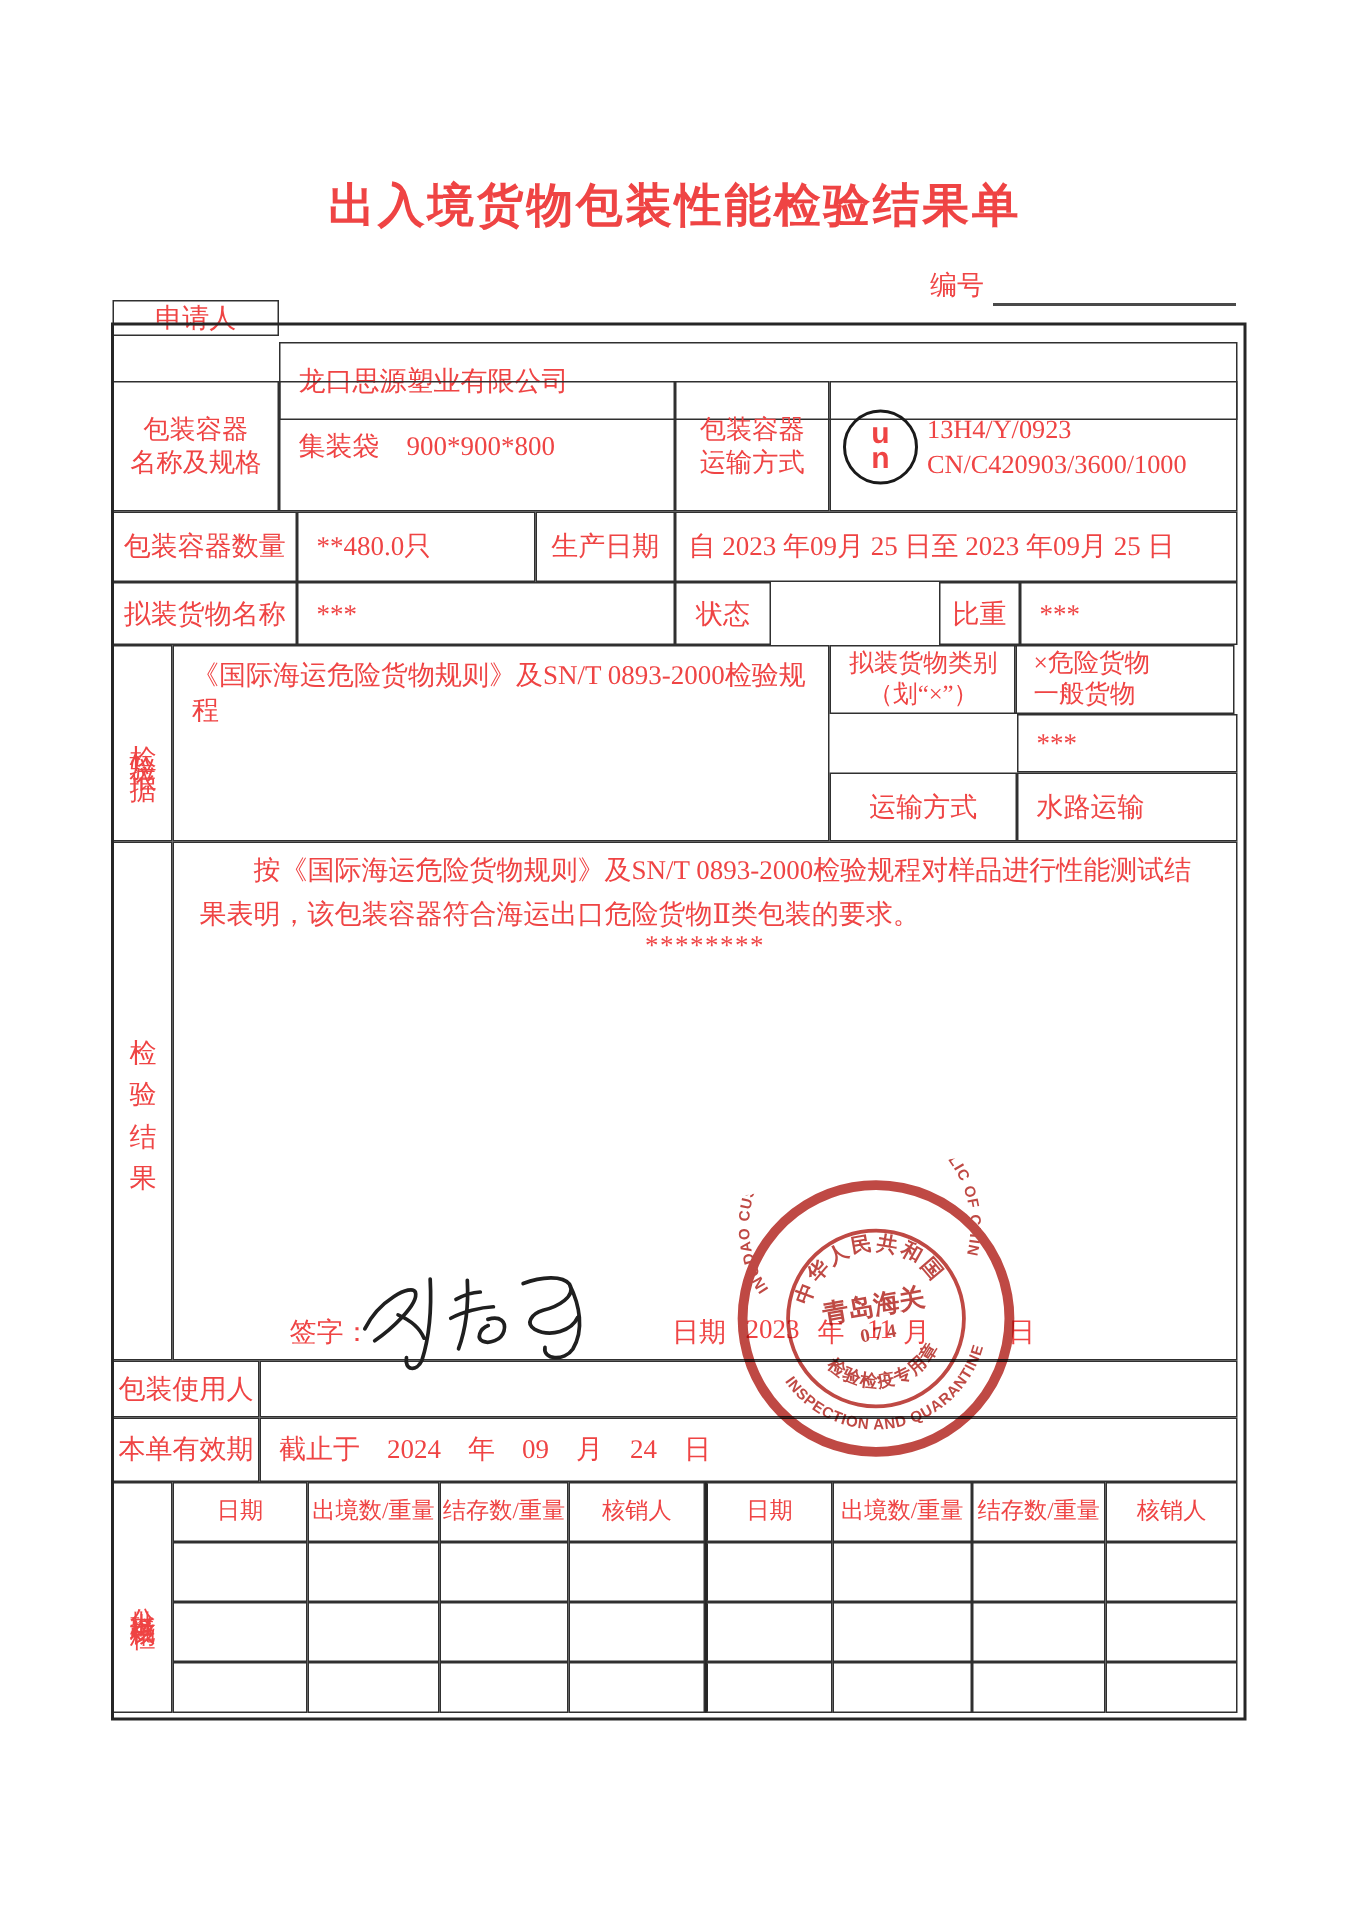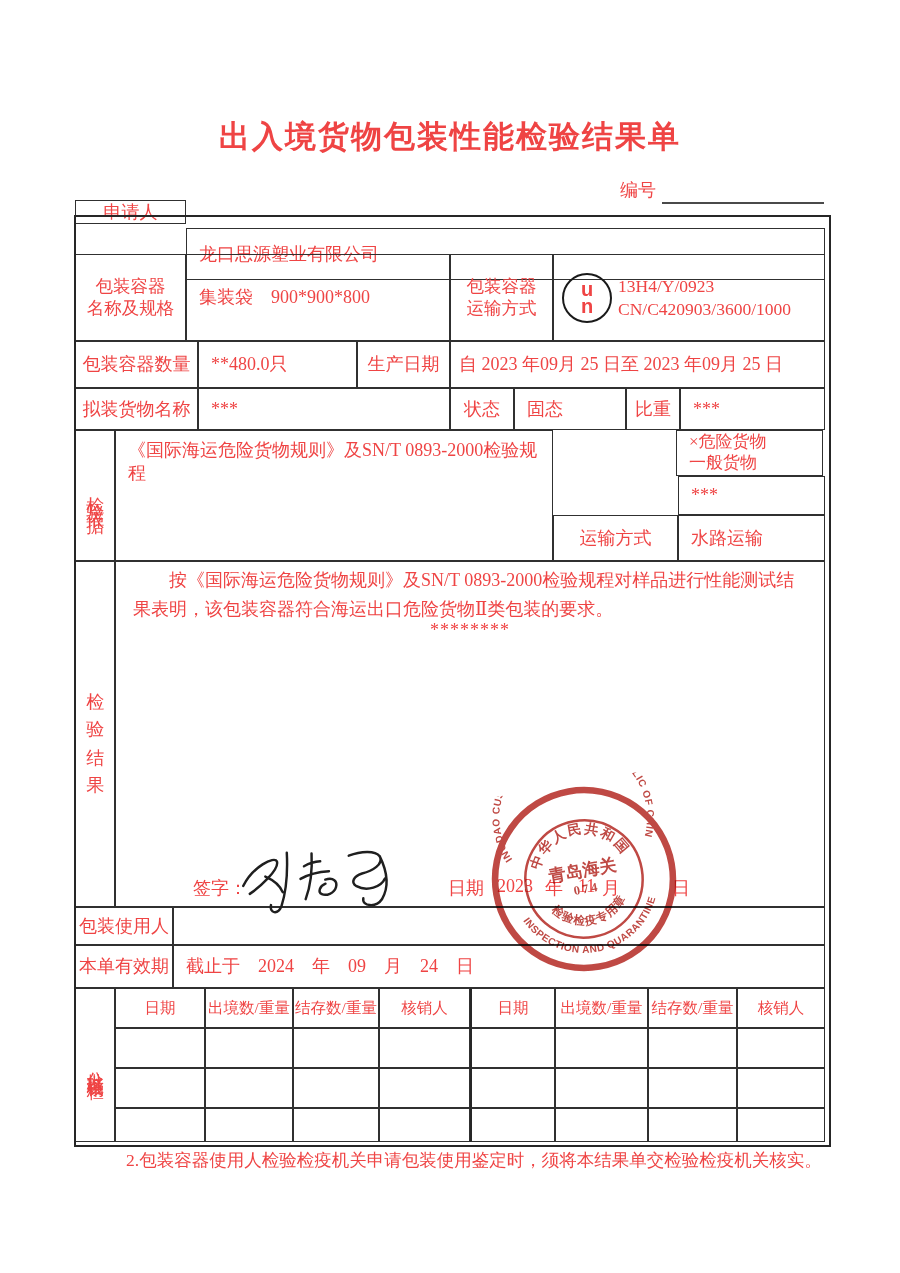--- a/index.html
+++ b/index.html
@@ -73,26 +73,29 @@
   </div>
 
   <div class="cell" style="left:75px;top:341px;width:123px;height:47px">包装容器数量</div>
   <div class="cell val" style="left:198px;top:341px;width:159px;height:47px">**480.0只</div>
   <div class="cell" style="left:357px;top:341px;width:93px;height:47px">生产日期</div>
   <div class="cell val" style="left:450px;top:341px;width:375px;height:47px;padding:0 8px">自 2023 年09月 25 日至 2023 年09月 25 日</div>
 
   <div class="cell" style="left:75px;top:388px;width:123px;height:42px">拟装货物名称</div>
   <div class="cell val" style="left:198px;top:388px;width:252px;height:42px">***</div>
   <div class="cell" style="left:450px;top:388px;width:64px;height:42px">状态</div>
-  <div class="cell val" style="left:514px;top:388px;width:112px;height:42px">固态</div>
   <div class="cell" style="left:626px;top:388px;width:54px;height:42px">比重</div>
   <div class="cell val" style="left:680px;top:388px;width:145px;height:42px">***</div>
 
   <div class="cell vtext" style="left:75px;top:430px;width:40px;height:131px;letter-spacing:7px">检验依据</div>
   <div class="cell topleft" style="left:115px;top:430px;width:438px;height:131px">《国际海运危险货物规则》及SN/T 0893-2000检验规程</div>
+  <div class="cell two" style="left:553px;top:430px;width:125px;height:46px;font-size:16.5px">
+    <span>拟装货物类别</span>
+    <span>（划“×”）</span>
+  </div>
   <div class="cell two val" style="left:676px;top:430px;width:147px;height:46px;align-items:flex-start;font-size:17px">
     <span>×危险货物</span>
     <span>一般货物</span>
   </div>
   <div class="cell val" style="left:678px;top:476px;width:147px;height:39px">***</div>
   <div class="cell" style="left:553px;top:515px;width:125px;height:46px">运输方式</div>
   <div class="cell val" style="left:678px;top:515px;width:147px;height:46px">水路运输</div>
 
   <div class="cell vtext" style="left:75px;top:561px;width:40px;height:346px;letter-spacing:28px">检验结果</div>
   <div class="cell" style="left:115px;top:561px;width:710px;height:346px"></div>
@@ -154,21 +157,20 @@
       </text>
       <text font-size="11.5" font-weight="bold" letter-spacing="1">
         <textPath href="#arcInBottom" startOffset="50%" text-anchor="middle">检验检疫专用章</textPath>
       </text>
       <text x="95" y="92" text-anchor="middle" font-size="17" font-weight="bold">青岛海关</text>
       <text x="96" y="109" text-anchor="middle" font-size="12.5" font-weight="bold" letter-spacing="2.5">074</text>
     </g>
   </svg>
 
   <div class="notes">
-    <div class="l2">2.包装容器使用人检验检疫机关申请包装使用鉴定时，须将本结果单交检验检疫机关核实。</div>
   </div>
 
 <div class="cell" style="left: 115px; top: 1028px; width: 90px; height: 40px;"></div>
     <div class="cell" style="left: 205px; top: 1028px; width: 88px; height: 40px;"></div>
     <div class="cell" style="left: 293px; top: 1028px; width: 86px; height: 40px;"></div>
     <div class="cell" style="left: 379px; top: 1028px; width: 91px; height: 40px;"></div>
     <div class="cell bl2" style="left: 470px; top: 1028px; width: 85px; height: 40px;"></div>
     <div class="cell" style="left: 555px; top: 1028px; width: 93px; height: 40px;"></div>
     <div class="cell" style="left: 648px; top: 1028px; width: 89px; height: 40px;"></div>
     <div class="cell" style="left: 737px; top: 1028px; width: 88px; height: 40px;"></div>

